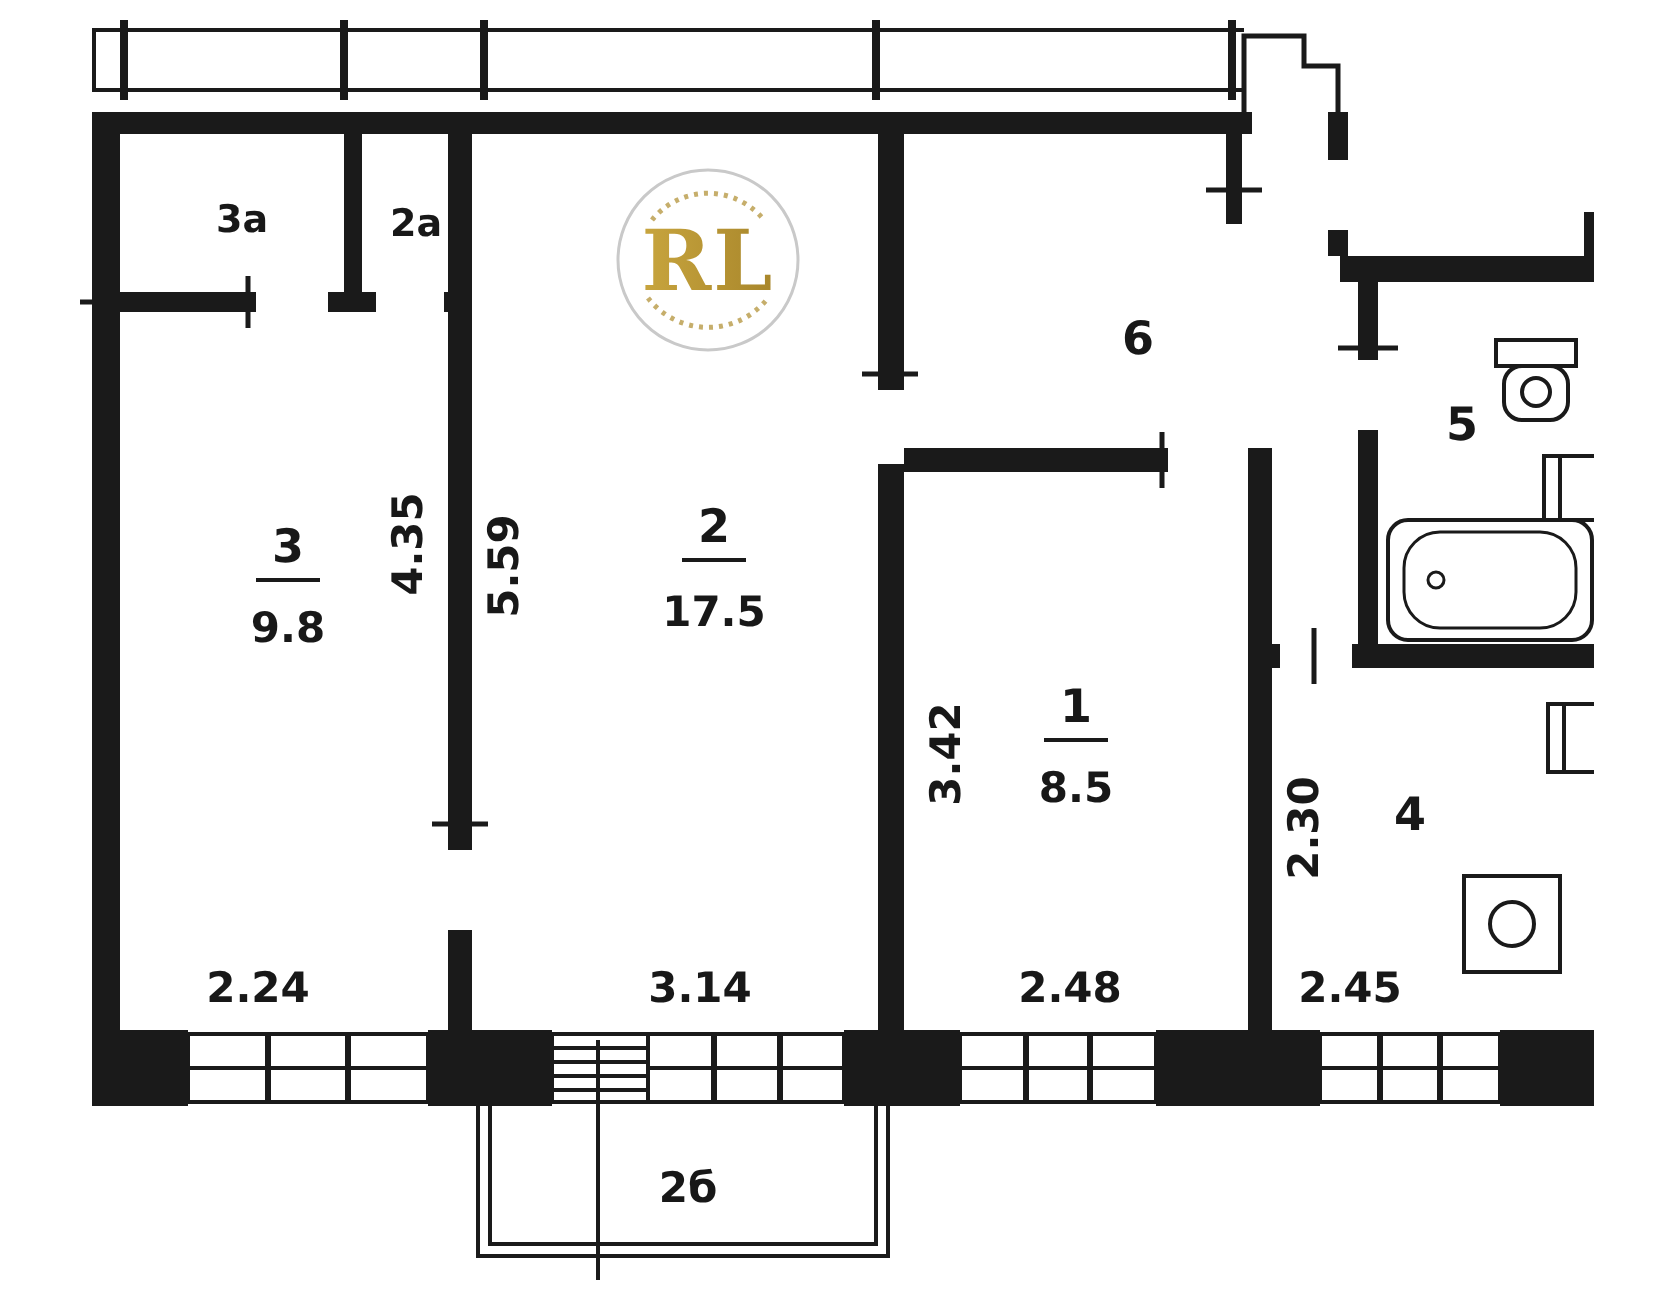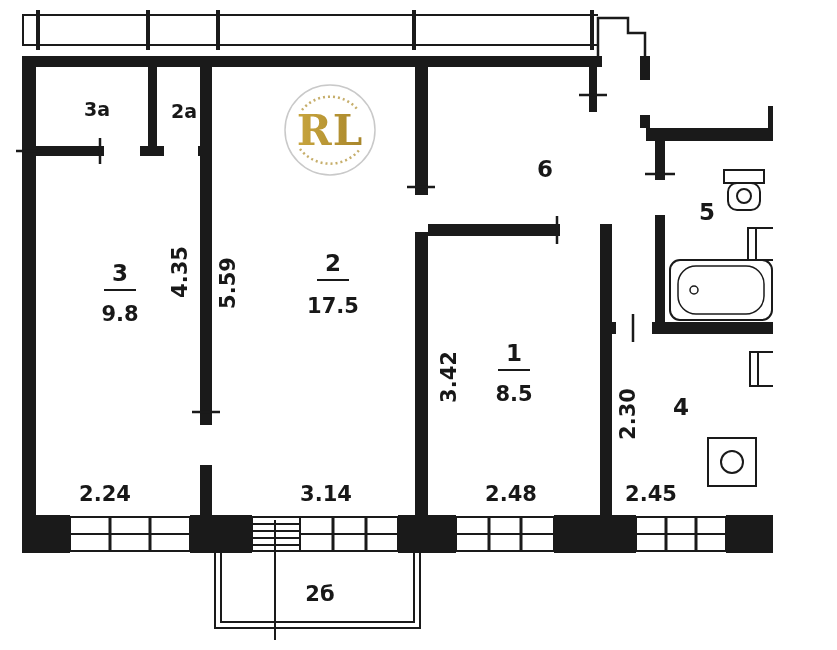--- a/index.html
+++ b/index.html
@@ -1,16 +1,16 @@
 <!DOCTYPE html>
 <html><head>
 <meta charset="utf-8">
 <style>
   html,body{margin:0;padding:0;background:#ffffff;}
-  .stage{position:relative;width:773px;height:650px;background:#ffffff;overflow:hidden;}
+  .stage{position:relative;width:773px;height:650px;background:#ffffff;overflow:hidden;margin-left:24px;}
   svg{display:block;}
   .lbl{font-family:"DejaVu Sans",sans-serif;font-weight:bold;fill:#181818;}
   .s19{font-size:19px;}
   .s21{font-size:21px;}
   .s23{font-size:23px;}
   .logo-txt{font-family:"DejaVu Serif",serif;font-weight:bold;font-size:42px;letter-spacing:1px;}
   .wall{fill:#1a1a1a;stroke:none;}
   .thin{stroke:#1a1a1a;fill:none;}
   .fix{stroke:#1a1a1a;fill:#ffffff;}
 </style>

